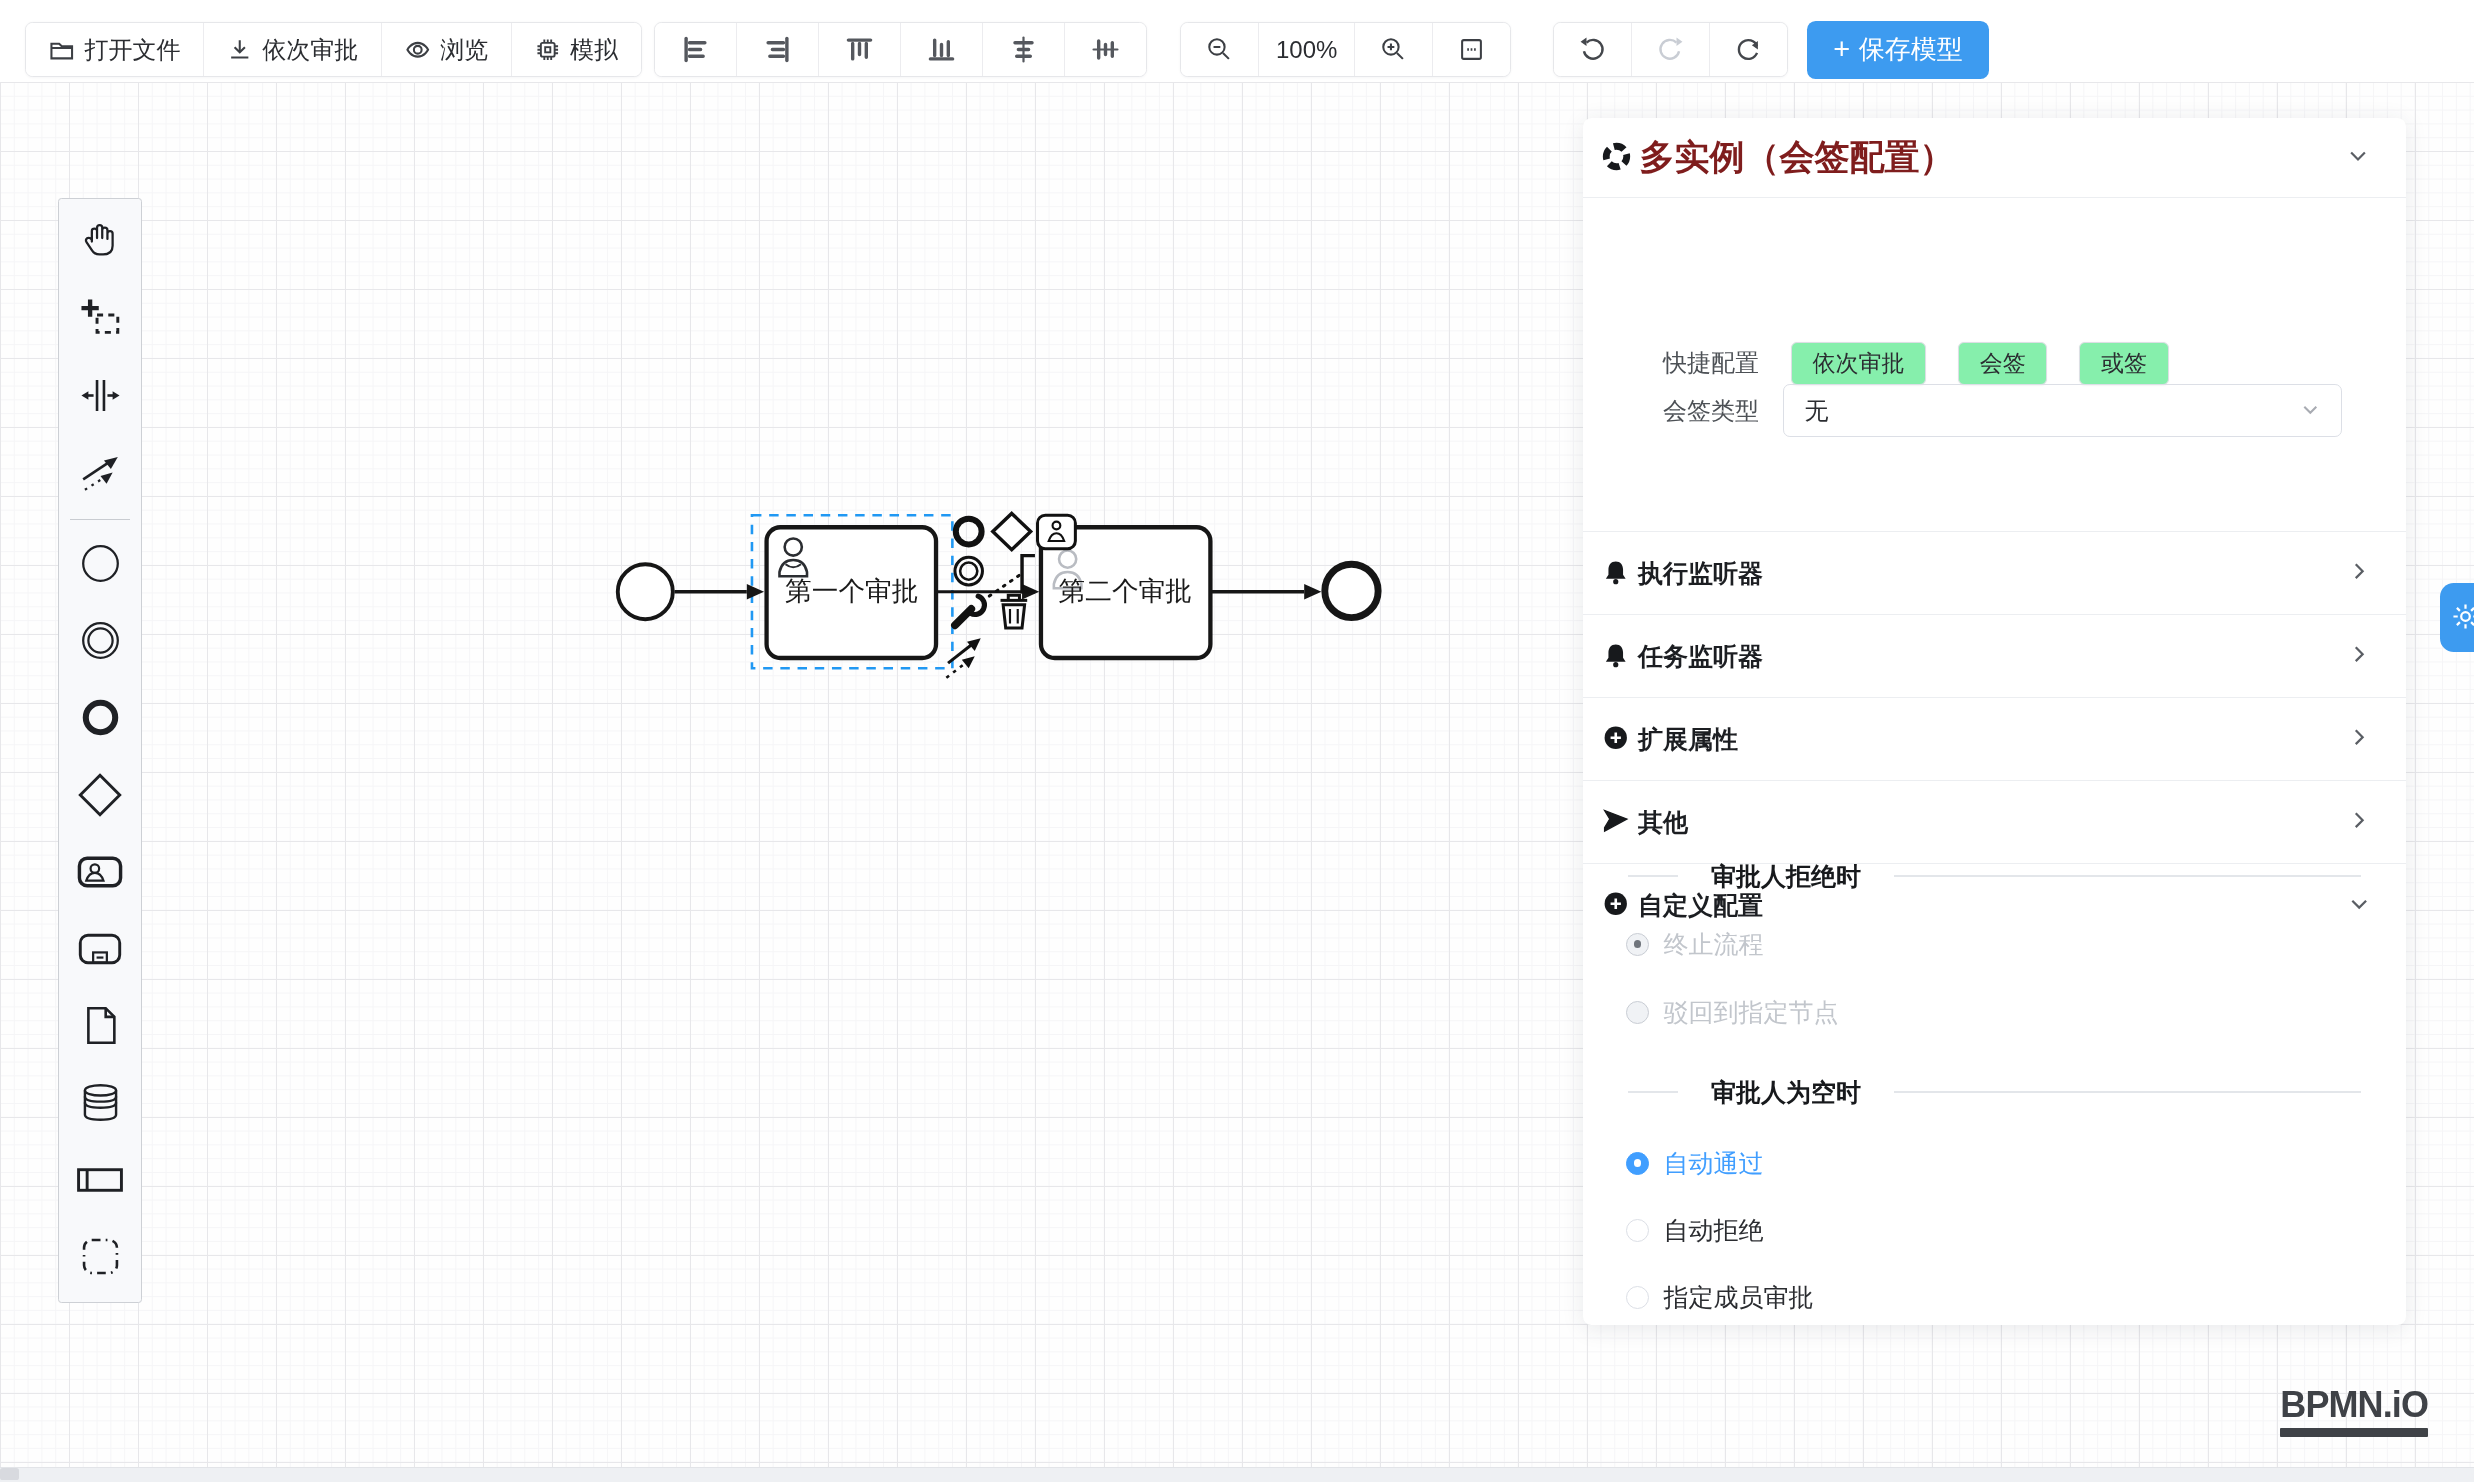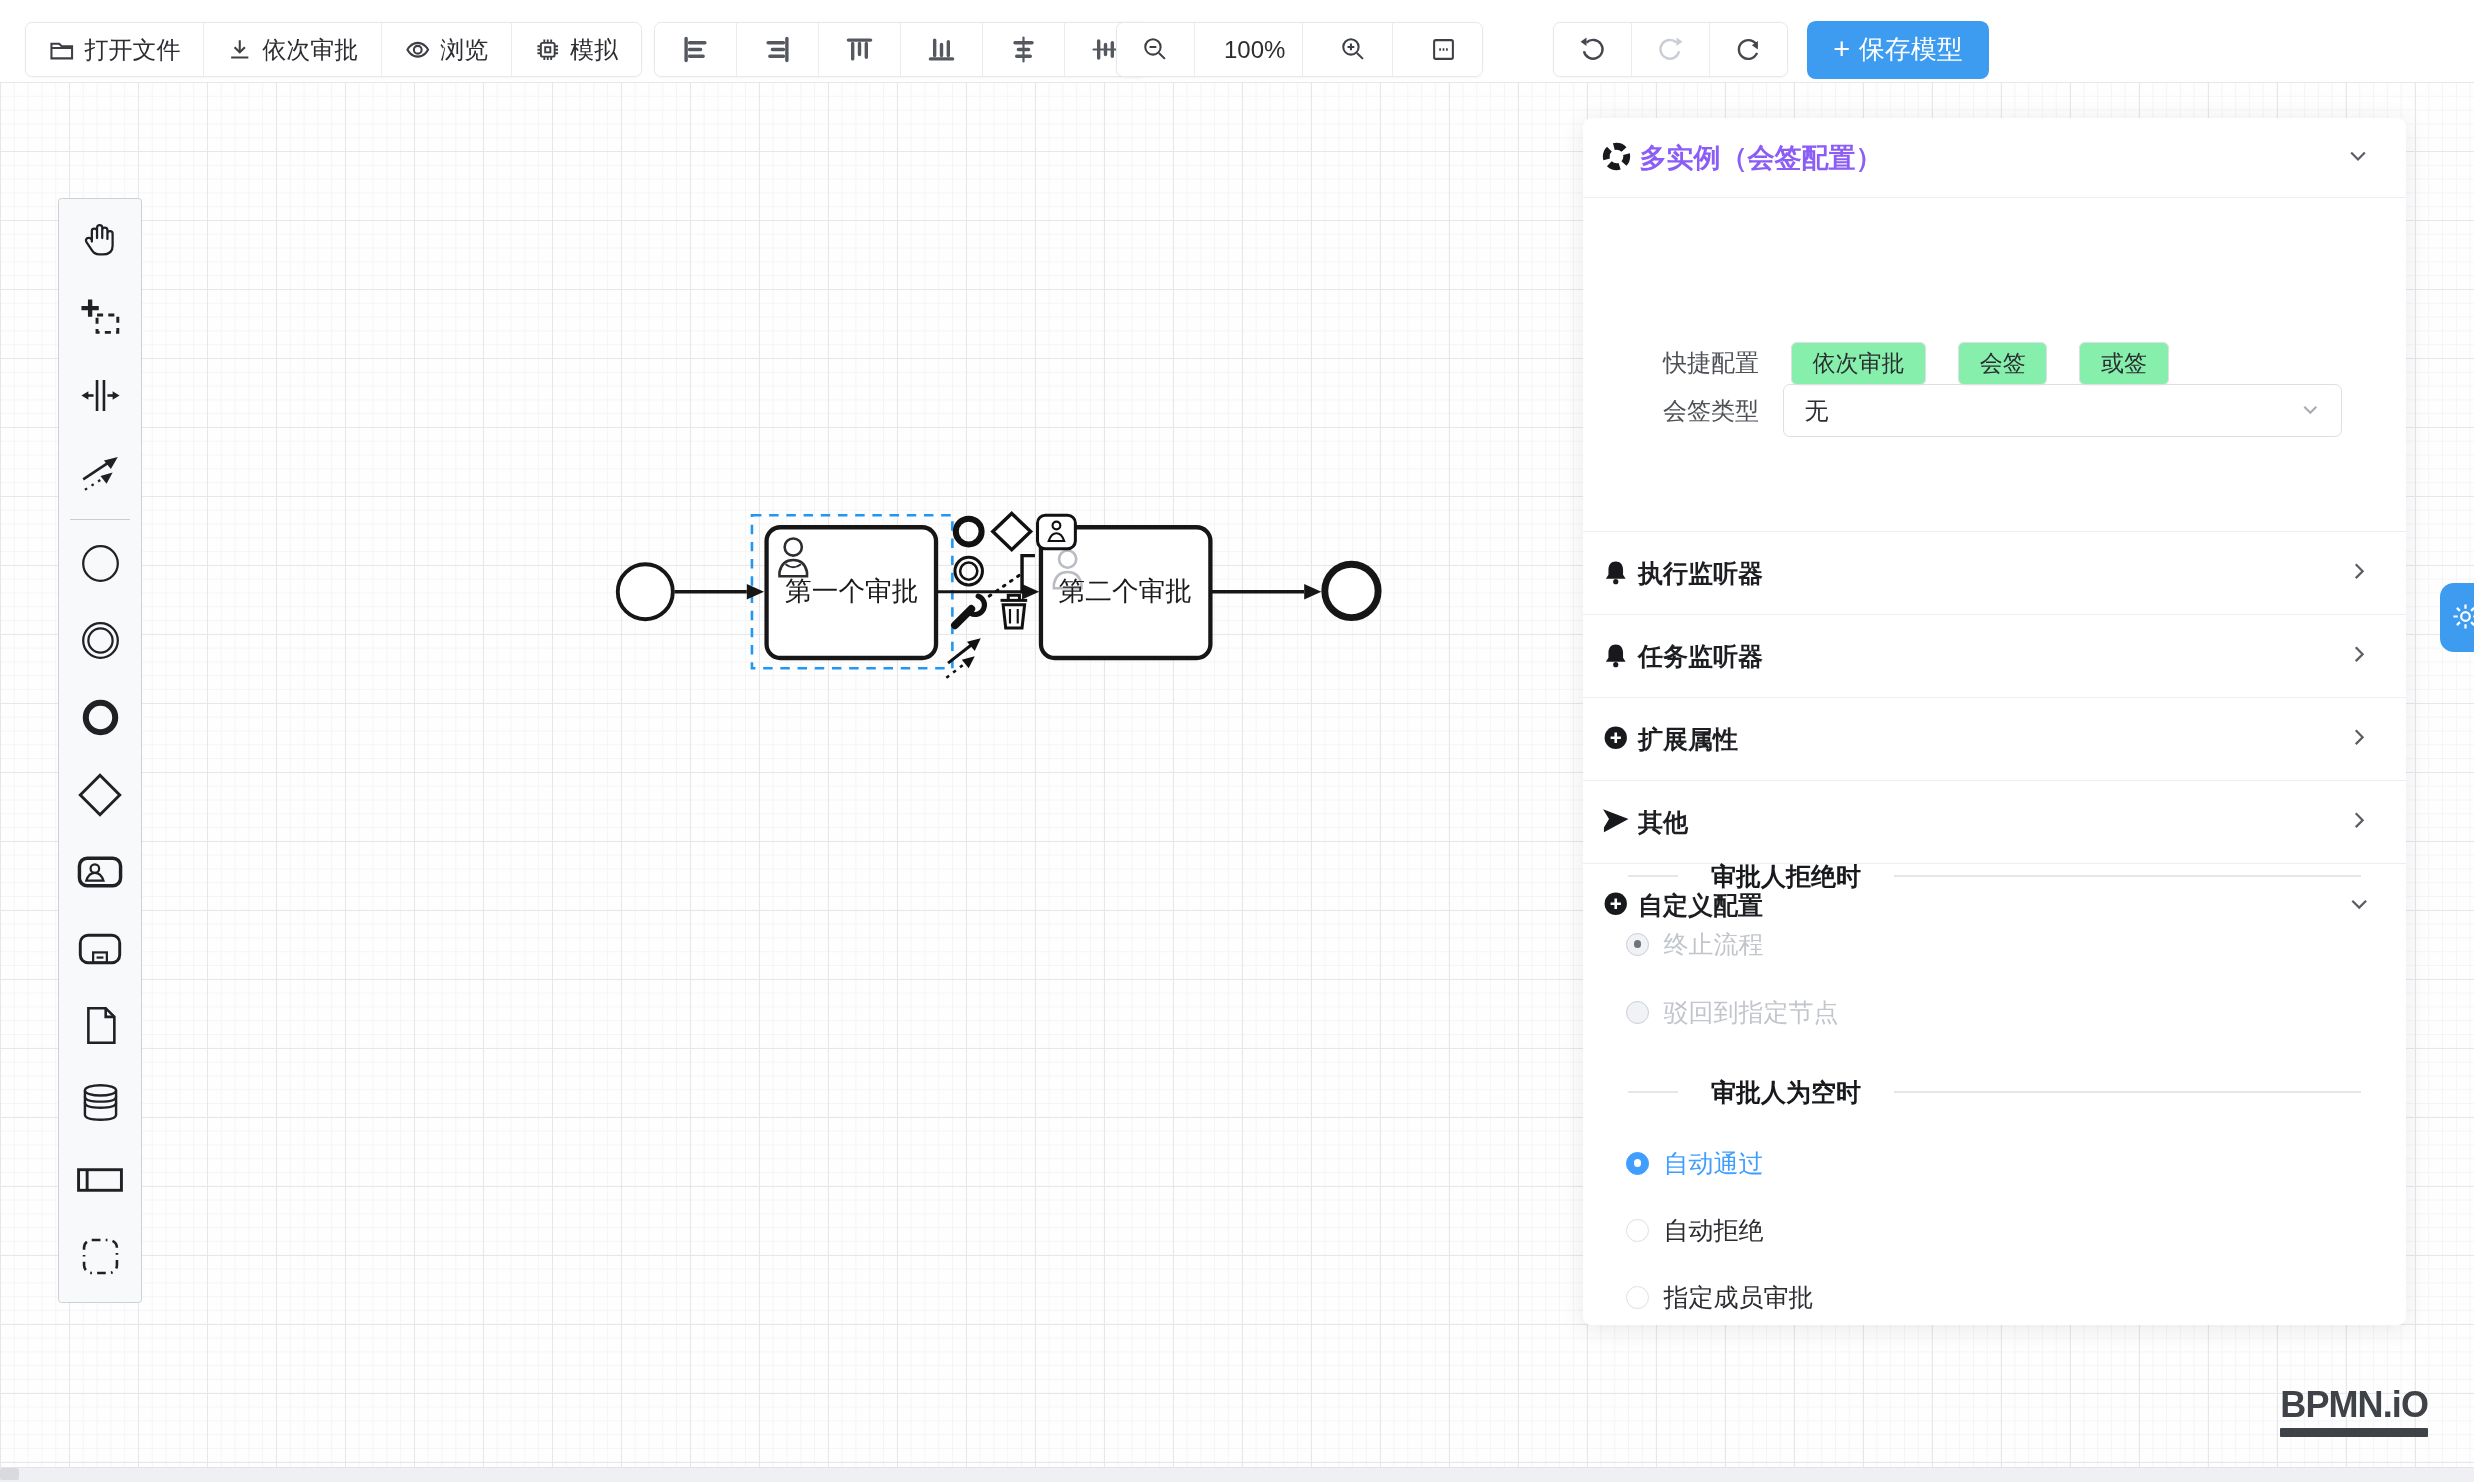--- a/index.html
+++ b/index.html
@@ -44,21 +44,21 @@
     background:#f8f9fb; border:0.9px solid #cdd0d5; border-radius:3.4px; padding:5.2px 0;
     display:flex; flex-direction:column; align-items:center; }
   .pal-item { width:79px; height:77px; display:flex; align-items:center; justify-content:center; cursor:pointer; }
   .pal-sep { width:60px; height:0; border-top:0.9px solid #c9ccd1; margin:6.9px 0; }
 
   
   .panel { position:absolute; left:1583px; top:118px; width:823px; height:1207px; z-index:6;
     background:#fff; border-radius:8.6px; box-shadow:0 3.4px 22.4px rgba(40,50,70,.10); }
   .panel-header { position:absolute; left:0; top:0; width:100%; height:80px;
     display:flex; align-items:center; padding:0 36px 0 19px; border-bottom:0.9px solid #eceef1; }
-  .panel-title { font-size:27px; font-weight:bold; color:#8b5cf6; margin-left:8.6px; }
+  .panel-title { font-size:35px; font-weight:bold; color:#7f1d1d; margin-left:8.6px; }
   .spacer { flex:1; }
 
   .form-row { position:absolute; left:0; width:100%; display:flex; align-items:center; }
   .form-label { width:176px; text-align:right; font-size:24px; color:#4d5156; flex:0 0 176px; }
   .chip-btn { height:43px; padding:0 20.6px; margin-left:24px; background:#86efac;
     border:0.9px solid #dcdfe4; border-radius:6px; font-size:23px; color:#2b2d31;
     box-shadow:0 0.9px 1.7px rgba(30,35,45,.05); cursor:pointer; font-family:inherit; }
   .select-box { margin-left:24px; width:559px; height:53px; border:0.9px solid #dcdfe6;
     border-radius:6.9px; display:flex; align-items:center; padding:0 20.6px; cursor:pointer; }
   .select-value { font-size:24px; color:#2b2d31; flex:1; }
@@ -261,21 +261,21 @@
       <div class="tb-cell" style="padding:0 26px;">
         <span>
           <svg width="29" height="29" viewBox="0 0 34 34" stroke="#55585e" stroke-width="4" stroke-linecap="round">
             <path d="M3 17 h28" stroke-width="2.6"></path>
               <path d="M9 7 v20 M17 11 v12 M25 9 v16"></path>
           </svg>
           </span>
       </div>
     </div>
 
-    <div class="tb-group" style="left:1116px;gap:12px;">
+    <div class="tb-group" style="left:1180px;">
       <div class="tb-cell" style="padding:0 24px;">
         <span>
           <svg width="29" height="29" viewBox="0 0 34 34" fill="none" stroke="#3c3f44" stroke-width="2.4">
             <circle cx="14" cy="14" r="9"></circle>
               <path d="M21 21 l7 7"></path>
               <path d="M10 14 h8"></path>
           </svg>
           </span>
       </div>
       <div class="tb-cell" style="padding:0 17px;">

